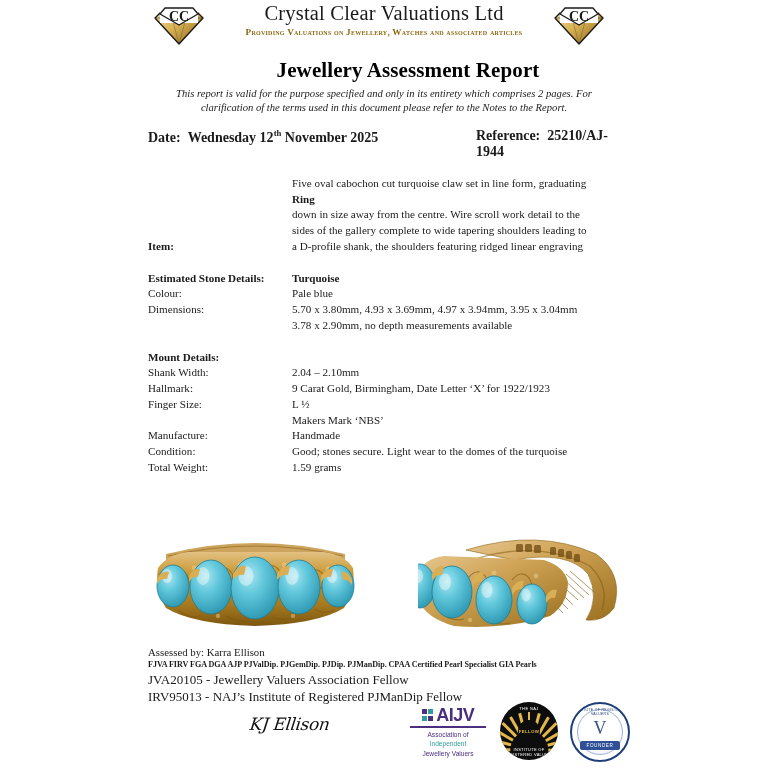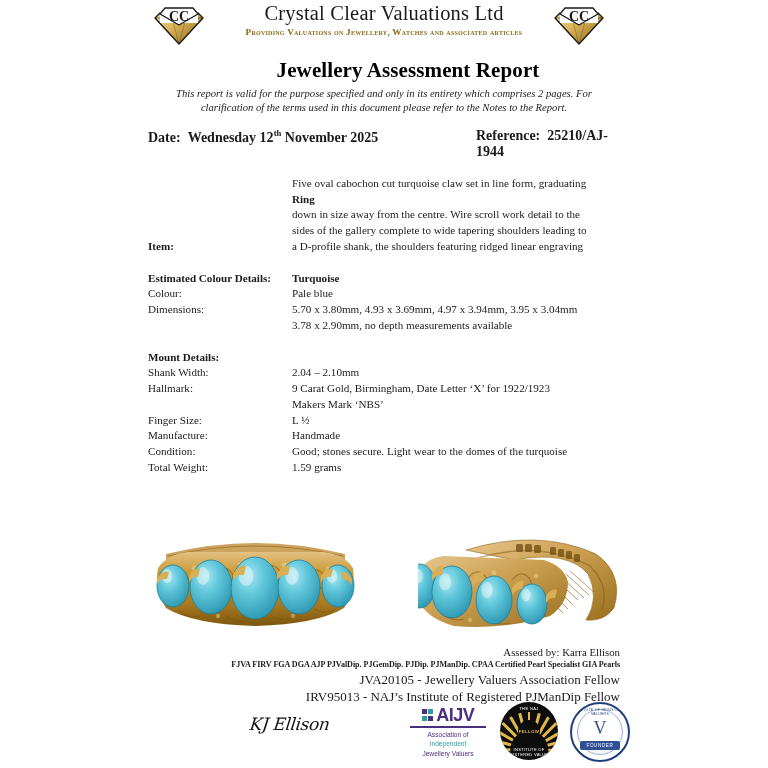--- a/index.html
+++ b/index.html
@@ -129,21 +129,20 @@
   .photo.two { left: 418px; width: 220px; height: 135px; }
 
   
   .footer {
     position: absolute;
     left: 0;
     top: 646px;
     width: 768px;
     padding: 0 148px;
     box-sizing: border-box;
-    text-align: right;
   }
   .assessed-by {
     font-size: 10.8px;
     line-height: 1.28;
   }
   .credentials {
     font-size: 8.1px;
     font-weight: bold;
     letter-spacing: -0.05px;
     line-height: 1.35;
@@ -421,21 +420,21 @@
           <span class="desc-line bold">Ring</span>
           <span class="desc-line">down in size away from the centre.  Wire scroll work detail to the</span>
           <span class="desc-line">sides of the gallery complete to wide tapering shoulders leading to</span>
           <span class="desc-line">a D-profile shank, the shoulders featuring ridged linear engraving</span>
         </div>
       </div>
     </div>
 
     <div class="section">
       <div class="row">
-        <div class="label bold">Estimated Colour Details:</div>
+        <div class="label bold">Estimated Stone Details:</div>
         <div class="value bold">Turquoise</div>
       </div>
       <div class="row">
         <div class="label">Colour:</div>
         <div class="value">Pale blue</div>
       </div>
       <div class="row">
         <div class="label">Dimensions:</div>
         <div class="value">5.70 x 3.80mm, 4.93 x 3.69mm, 4.97 x 3.94mm, 3.95 x 3.04mm</div>
       </div>
@@ -452,26 +451,26 @@
       </div>
       <div class="row">
         <div class="label">Shank Width:</div>
         <div class="value">2.04 – 2.10mm</div>
       </div>
       <div class="row">
         <div class="label">Hallmark:</div>
         <div class="value">9 Carat Gold, Birmingham, Date Letter ‘X’ for 1922/1923</div>
       </div>
       <div class="row">
+        <div class="label">Finger Size:</div>
+        <div class="value">L ½</div>
+      </div>
+      <div class="row">
         <div class="label"></div>
         <div class="value">Makers Mark ‘NBS’</div>
-      </div>
-      <div class="row">
-        <div class="label">Finger Size:</div>
-        <div class="value">L ½</div>
       </div>
       <div class="row">
         <div class="label">Manufacture:</div>
         <div class="value">Handmade</div>
       </div>
       <div class="row">
         <div class="label">Condition:</div>
         <div class="value">Good; stones secure.  Light wear to the domes of the turquoise</div>
       </div>
       <div class="row">

